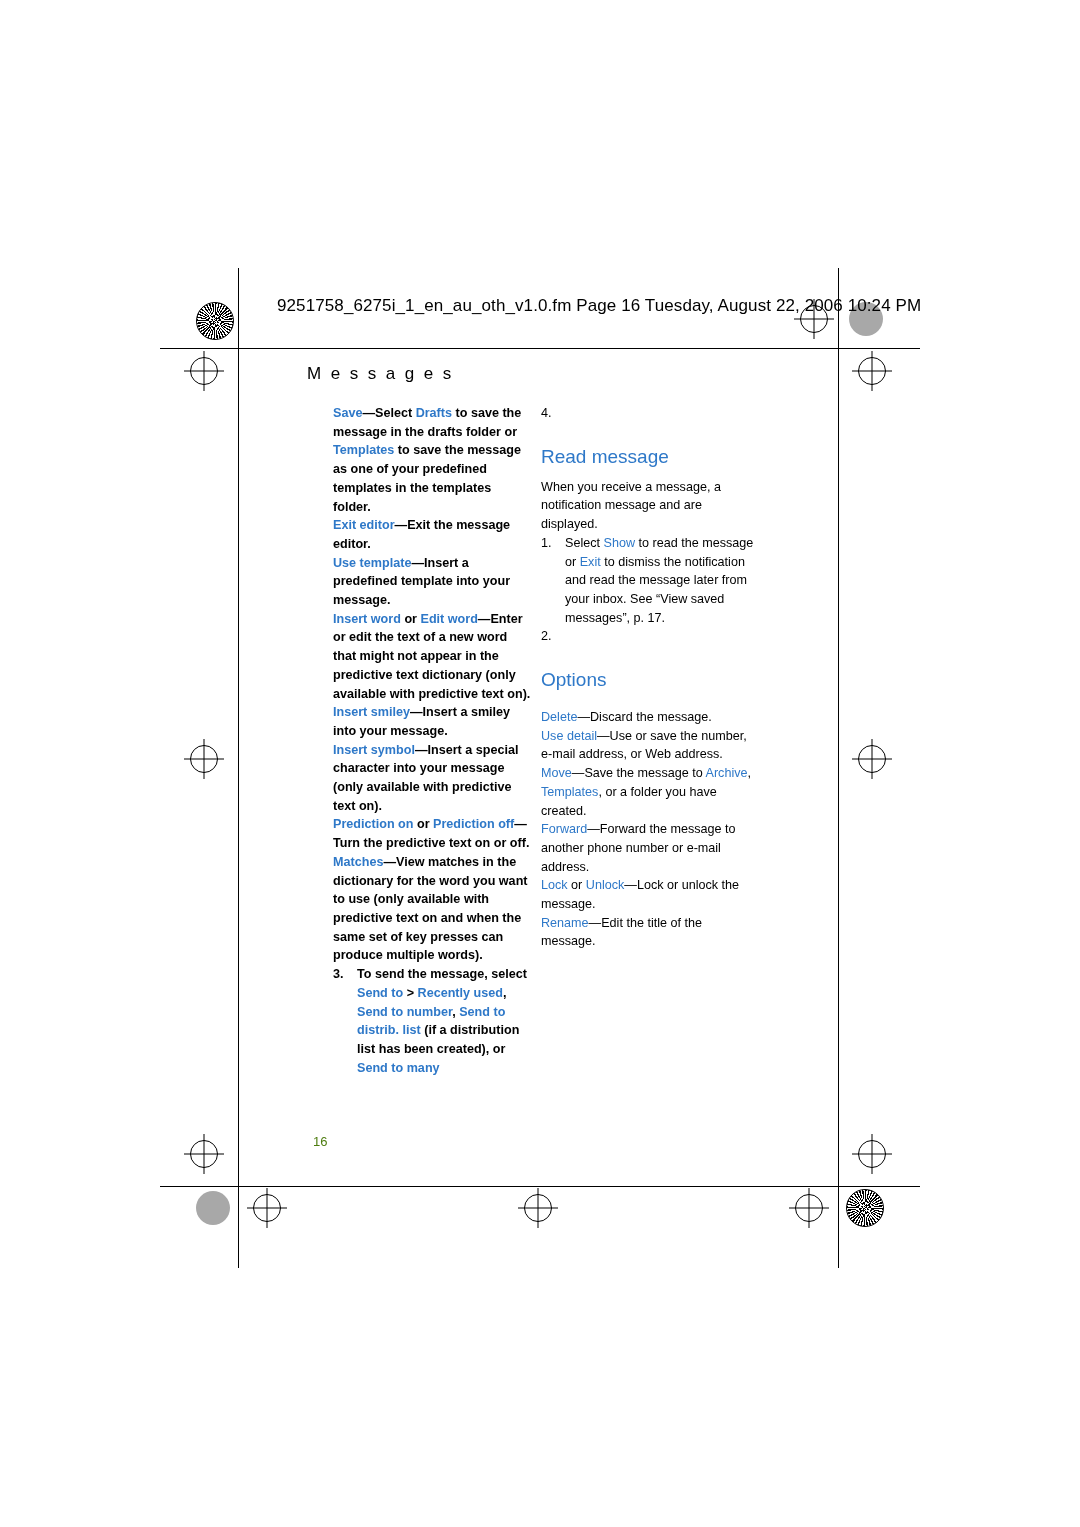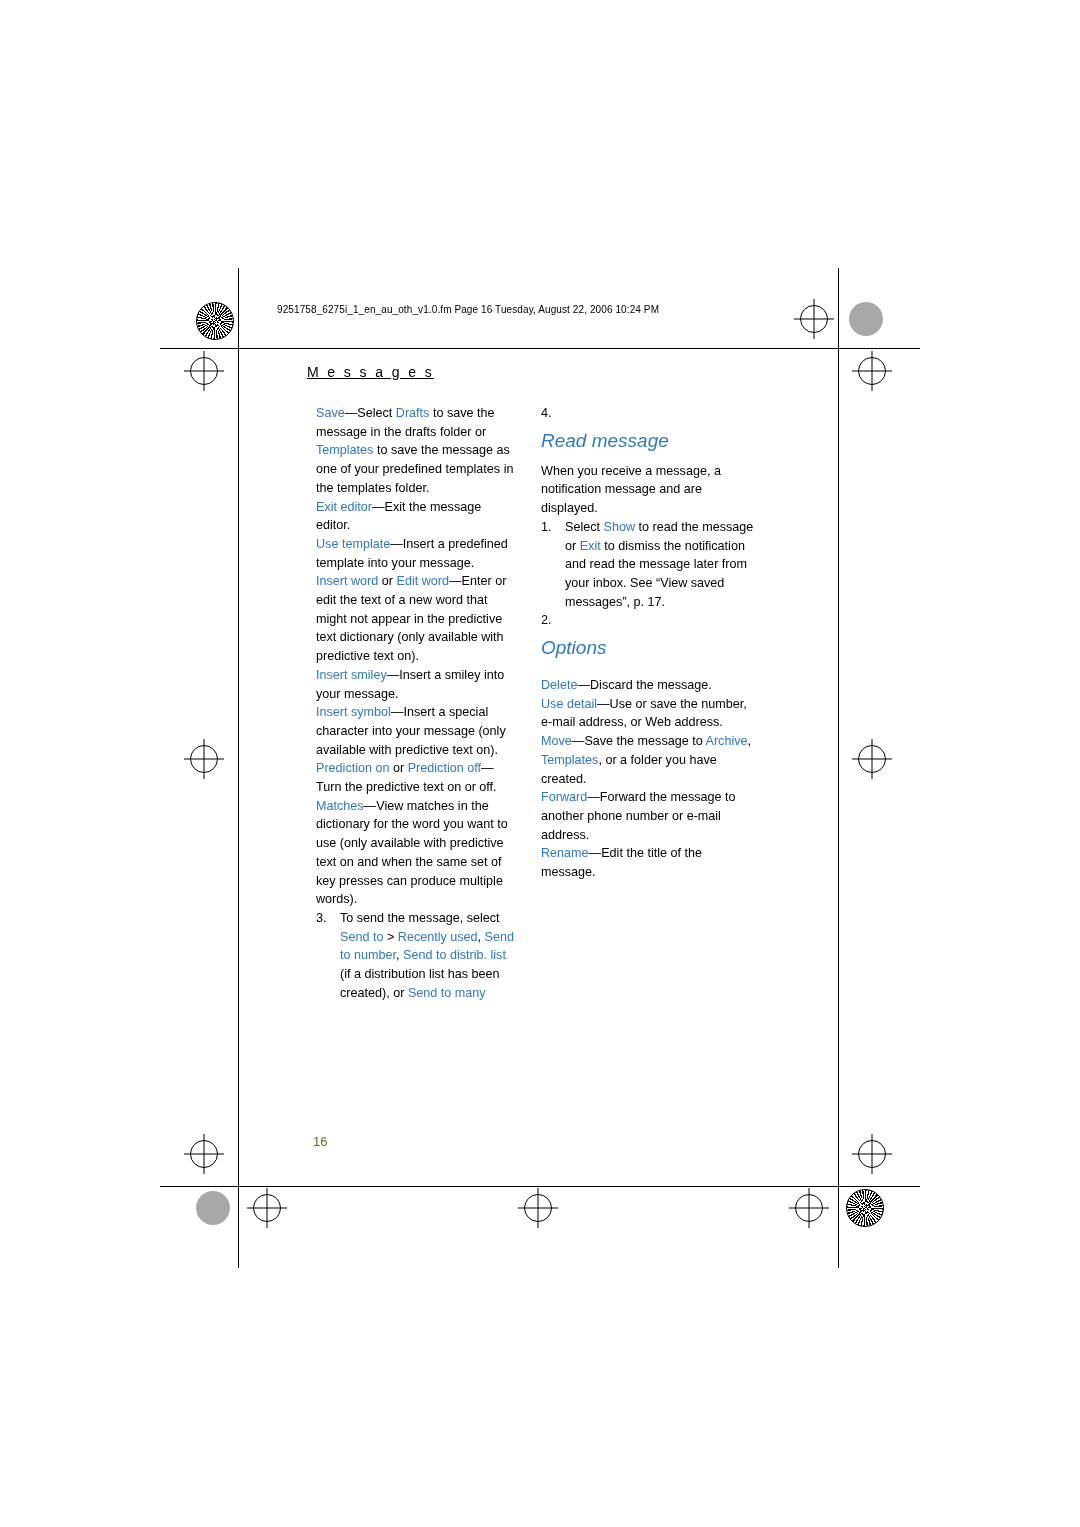--- a/index.html
+++ b/index.html
@@ -63,61 +63,59 @@
     background:
       repeating-conic-gradient(#000 0deg 5deg, #fff 5deg 10deg);
     border: 1px solid #000;
     box-sizing: border-box;
   }
 
   
   .file-header {
     position: absolute;
     left: 277px;
-    top: 304px;
-    font-size: 10px;
+    top: 296px;
+    font-size: 17px;
     color: #000;
     letter-spacing: 0.1px;
     white-space: nowrap;
   }
   .running-head {
     position: absolute;
     left: 307px;
     top: 364px;
-    font-size: 14px;
+    font-size: 17px;
     letter-spacing: 2.4px;
     color: #000;
-    text-decoration: underline;
   }
 
   
   .col {
     position: absolute;
     top: 404px;
     width: 200px;
     font-size: 12.6px;
     line-height: 18.7px;
     color: #000;
   }
-  .col-left { left: 316px; width: 199px; }
+  .col-left { left: 333px; width: 199px; font-weight: bold; }
   .col-right { left: 541px; width: 219px; }
 
   p {
     margin: 0 0 0 0;
   }
   .para { margin-bottom: 0px; }
 
   .blue { color: #2e78c8; }
   .heading {
     color: #2e78c8;
     font-size: 19px;
     line-height: 24px;
-    margin-top: 6px;
+    margin-top: 22px;
     margin-bottom: 9px;
-    font-style: italic;
   }
 
   .numlist {
     display: flex;
     margin-bottom: 0px;
   }
   .numlist .num {
     width: 24px;
     flex: 0 0 24px;
   }
@@ -195,19 +193,20 @@
           <span class="num">2.</span>
         </div>
       </div>
 
     <div class="heading">Options</div>
     <div id="options-items" style="margin-top:16px;">
         <p class="para"><span class="blue">Delete</span><span>—Discard the message.</span></p>
         <p class="para"><span class="blue">Use detail</span><span>—Use or save the number, e-mail address, or Web address.</span></p>
         <p class="para"><span class="blue">Move</span><span>—Save the message to </span><span class="blue">Archive</span><span>, </span><span class="blue">Templates</span><span>, or a folder you have created.</span></p>
         <p class="para"><span class="blue">Forward</span><span>—Forward the message to another phone number or e-mail address.</span></p>
+        <p class="para"><span class="blue">Lock</span><span> or </span><span class="blue">Unlock</span><span>—Lock or unlock the message.</span></p>
         <p class="para"><span class="blue">Rename</span><span>—Edit the title of the message.</span></p>
       </div>
   </div>
 
   <div class="page-number">16</div>
 
 </div>
 
 </body></html>

